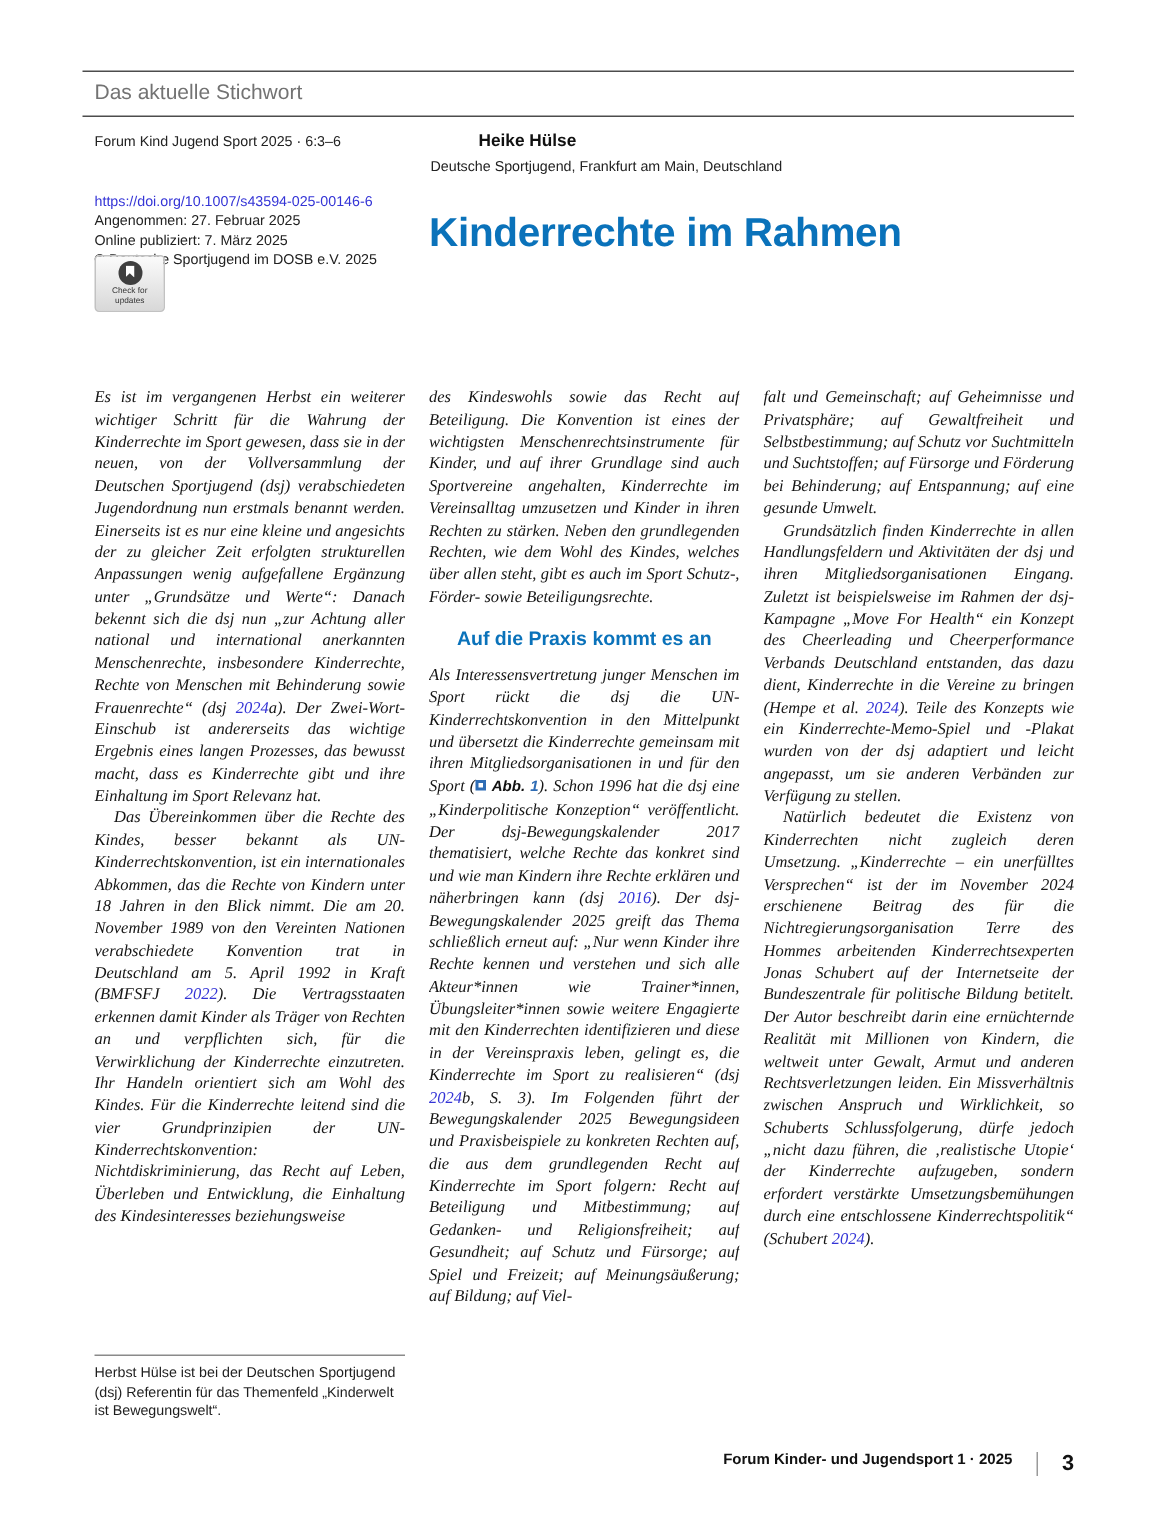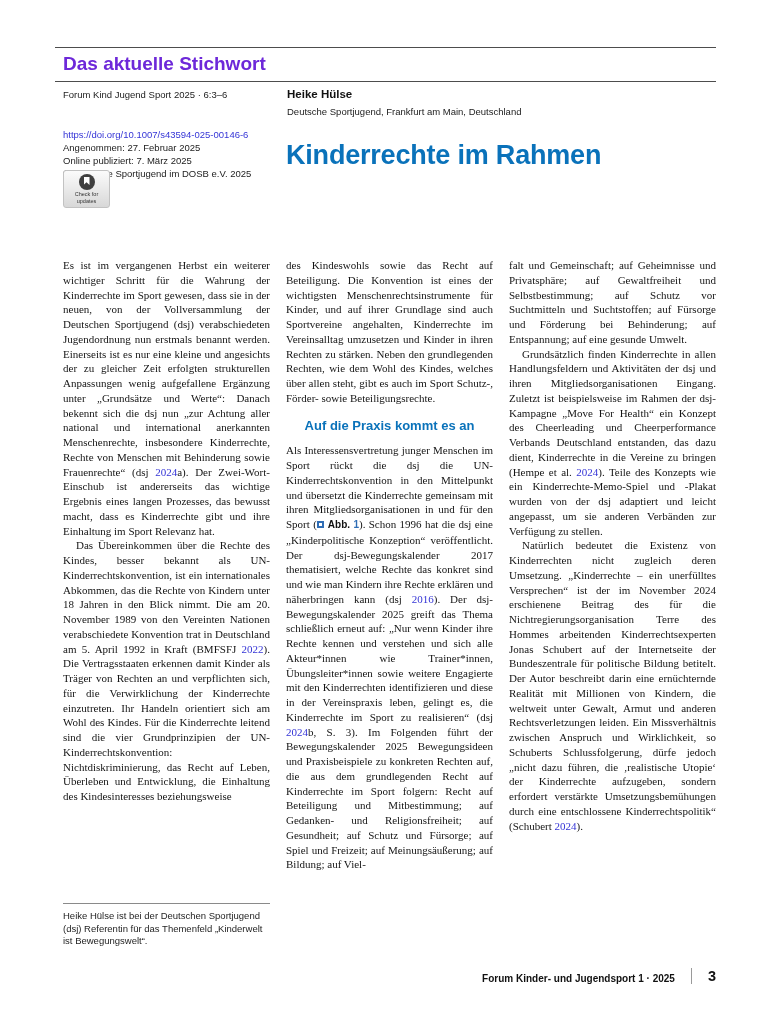--- a/index.html
+++ b/index.html
@@ -14,21 +14,21 @@
   .page { position: absolute; inset: 0; }
 
   
   .section-band {
     position: absolute; left: 55px; top: 47px; width: 661px;
     border-top: 1px solid #4d4d4d;
     border-bottom: 1px solid #4d4d4d;
     padding: 5px 0 6px 8px;
   }
   .section-band .label {
-    font-size: 19px; font-weight: bold; color: #6d28d9;
+    font-size: 14px; font-weight: normal; color: #737373;
   }
 
   
   .meta-block {
     position: absolute; left: 63px; top: 88px; width: 215px;
     font-size: 9.5px; line-height: 13px; color: #222;
   }
   .meta-block .doi { color: #3434d6; margin-top: 27px; }
 
   .check-updates {
@@ -46,42 +46,42 @@
   }
   .cfu-circle::after {
     content: ""; position: absolute; left: 5px; top: 3px;
     width: 6px; height: 8px; background: #ffffff;
     clip-path: polygon(0 0, 100% 0, 100% 100%, 50% 65%, 0 100%);
   }
   .cfu-text { font-size: 5.5px; line-height: 6.5px; color: #333; text-align: center; }
 
   
   .author-block { position: absolute; left: 287px; top: 88px; width: 420px; }
-  .author-name { font-size: 11.5px; font-weight: bold; color: #111; }
+  .author-name { font-size: 11.5px; font-weight: bold; color: #111; margin-left: 32px; }
   .author-affil { font-size: 9.5px; color: #222; margin-top: 6px; }
 
   .article-title {
     position: absolute; left: 286px; top: 140px; width: 430px;
     font-size: 27px; font-weight: bold; color: #0a72ba;
     letter-spacing: -0.2px;
   }
 
   
   .col {
     position: absolute; top: 258px; width: 207px;
     font-family: "Liberation Serif", serif;
     font-size: 11px; line-height: 14.75px;
     text-align: justify; color: #141414;
     overflow: hidden;
   }
   .col-0 { left: 63px;  height: 636px; }
   .col-1 { left: 286px; height: 690px; }
   .col-2 { left: 509px; height: 690px; }
 
-  .body-p { text-align: justify; }
+  .body-p { text-align: justify; font-style: italic; }
   .body-p.indent { text-indent: 13px; }
 
   .col-heading {
     font-family: "Liberation Sans", sans-serif;
     font-size: 13px; font-weight: bold; color: #0a72ba;
     margin: 13px 0 10px 0; text-align: center;
   }
 
   .cite-link { color: #3434d6; cursor: pointer; }
   .seg-bold { font-family: "Liberation Sans", sans-serif; font-weight: bold; font-size: 10px; color: #111; }
@@ -98,21 +98,21 @@
   
   .footnote {
     position: absolute; left: 63px; top: 903px; width: 207px;
     border-top: 1px solid #8a8a8a; padding-top: 6px;
     font-size: 9.5px; line-height: 12.5px; color: #1e1e1e;
   }
 
   
   .page-footer {
     position: absolute; right: 54px; top: 968px;
-    display: flex; align-items: flex-end; gap: 16px;
+    display: flex; align-items: flex-start; gap: 16px;
   }
   .footer-journal { font-size: 10px; font-weight: bold; color: #111; }
   .footer-divider { width: 1px; height: 16px; background: #9a9a9a; }
   .footer-page { font-size: 14.5px; font-weight: bold; color: #111; }
 </style>
 </head>
 <body>
 
 <div class="page">
 
@@ -151,21 +151,21 @@
       <p class="body-p"><span>des Kindeswohls sowie das Recht auf Beteiligung. Die Konvention ist eines der wichtigsten Menschenrechtsinstrumente für Kinder, und auf ihrer Grundlage sind auch Sportvereine angehalten, Kinderrechte im Vereinsalltag umzusetzen und Kinder in ihren Rechten zu stärken. Neben den grundlegenden Rechten, wie dem Wohl des Kindes, welches über allen steht, gibt es auch im Sport Schutz-, Förder- sowie Beteiligungsrechte.</span></p>
       <h2 class="col-heading">Auf die Praxis kommt es an</h2>
       <p class="body-p"><span>Als Interessensvertretung junger Menschen im Sport rückt die dsj die UN-Kinderrechtskonvention in den Mittelpunkt und übersetzt die Kinderrechte gemeinsam mit ihren Mitgliedsorganisationen in und für den Sport (</span><span class="abb-icon"></span><span class="seg-bold"> Abb. </span><span class="seg-boldlink">1</span><span>). Schon 1996 hat die dsj eine „Kinderpolitische Konzeption“ veröffentlicht. Der dsj-Bewegungskalender 2017 thematisiert, welche Rechte das konkret sind und wie man Kindern ihre Rechte erklären und näherbringen kann (dsj </span><span class="cite-link">2016</span><span>). Der dsj-Bewegungskalender 2025 greift das Thema schließlich erneut auf: „Nur wenn Kinder ihre Rechte kennen und verstehen und sich alle Akteur*innen wie Trainer*innen, Übungsleiter*innen sowie weitere Engagierte mit den Kinderrechten identifizieren und diese in der Vereinspraxis leben, gelingt es, die Kinderrechte im Sport zu realisieren“ (dsj </span><span class="cite-link">2024</span><span>b, S. 3). Im Folgenden führt der Bewegungskalender 2025 Bewegungsideen und Praxisbeispiele zu konkreten Rechten auf, die aus dem grundlegenden Recht auf Kinderrechte im Sport folgern: Recht auf Beteiligung und Mitbestimmung; auf Gedanken- und Religionsfreiheit; auf Gesundheit; auf Schutz und Fürsorge; auf Spiel und Freizeit; auf Meinungsäußerung; auf Bildung; auf Viel-</span></p>
     </div>
   <div class="col col-2">
       <p class="body-p"><span>falt und Gemeinschaft; auf Geheimnisse und Privatsphäre; auf Gewaltfreiheit und Selbstbestimmung; auf Schutz vor Suchtmitteln und Suchtstoffen; auf Fürsorge und Förderung bei Behinderung; auf Entspannung; auf eine gesunde Umwelt.</span></p>
       <p class="body-p indent"><span>Grundsätzlich finden Kinderrechte in allen Handlungsfeldern und Aktivitäten der dsj und ihren Mitgliedsorganisationen Eingang. Zuletzt ist beispielsweise im Rahmen der dsj-Kampagne „Move For Health“ ein Konzept des Cheerleading und Cheerperformance Verbands Deutschland entstanden, das dazu dient, Kinderrechte in die Vereine zu bringen (Hempe et al. </span><span class="cite-link">2024</span><span>). Teile des Konzepts wie ein Kinderrechte-Memo-Spiel und -Plakat wurden von der dsj adaptiert und leicht angepasst, um sie anderen Verbänden zur Verfügung zu stellen.</span></p>
       <p class="body-p indent"><span>Natürlich bedeutet die Existenz von Kinderrechten nicht zugleich deren Umsetzung. „Kinderrechte – ein unerfülltes Versprechen“ ist der im November 2024 erschienene Beitrag des für die Nichtregierungsorganisation Terre des Hommes arbeitenden Kinderrechtsexperten Jonas Schubert auf der Internetseite der Bundeszentrale für politische Bildung betitelt. Der Autor beschreibt darin eine ernüchternde Realität mit Millionen von Kindern, die weltweit unter Gewalt, Armut und anderen Rechtsverletzungen leiden. Ein Missverhältnis zwischen Anspruch und Wirklichkeit, so Schuberts Schlussfolgerung, dürfe jedoch „nicht dazu führen, die ‚realistische Utopie‘ der Kinderrechte aufzugeben, sondern erfordert verstärkte Umsetzungsbemühungen durch eine entschlossene Kinderrechtspolitik“ (Schubert </span><span class="cite-link">2024</span><span>).</span></p>
     </div>
 
-  <div class="footnote">Heike Hülse ist bei der Deutschen Sportjugend (dsj) Referentin für das Themenfeld „Kinderwelt ist Bewegungswelt“.</div>
+  <div class="footnote">Herbst Hülse ist bei der Deutschen Sportjugend (dsj) Referentin für das Themenfeld „Kinderwelt ist Bewegungswelt“.</div>
 
   <div class="page-footer">
     <span class="footer-journal">Forum Kinder- und Jugendsport 1 · 2025</span>
     <span class="footer-divider"></span>
     <span class="footer-page">3</span>
   </div>
 
 </div>
 
 </body></html>

